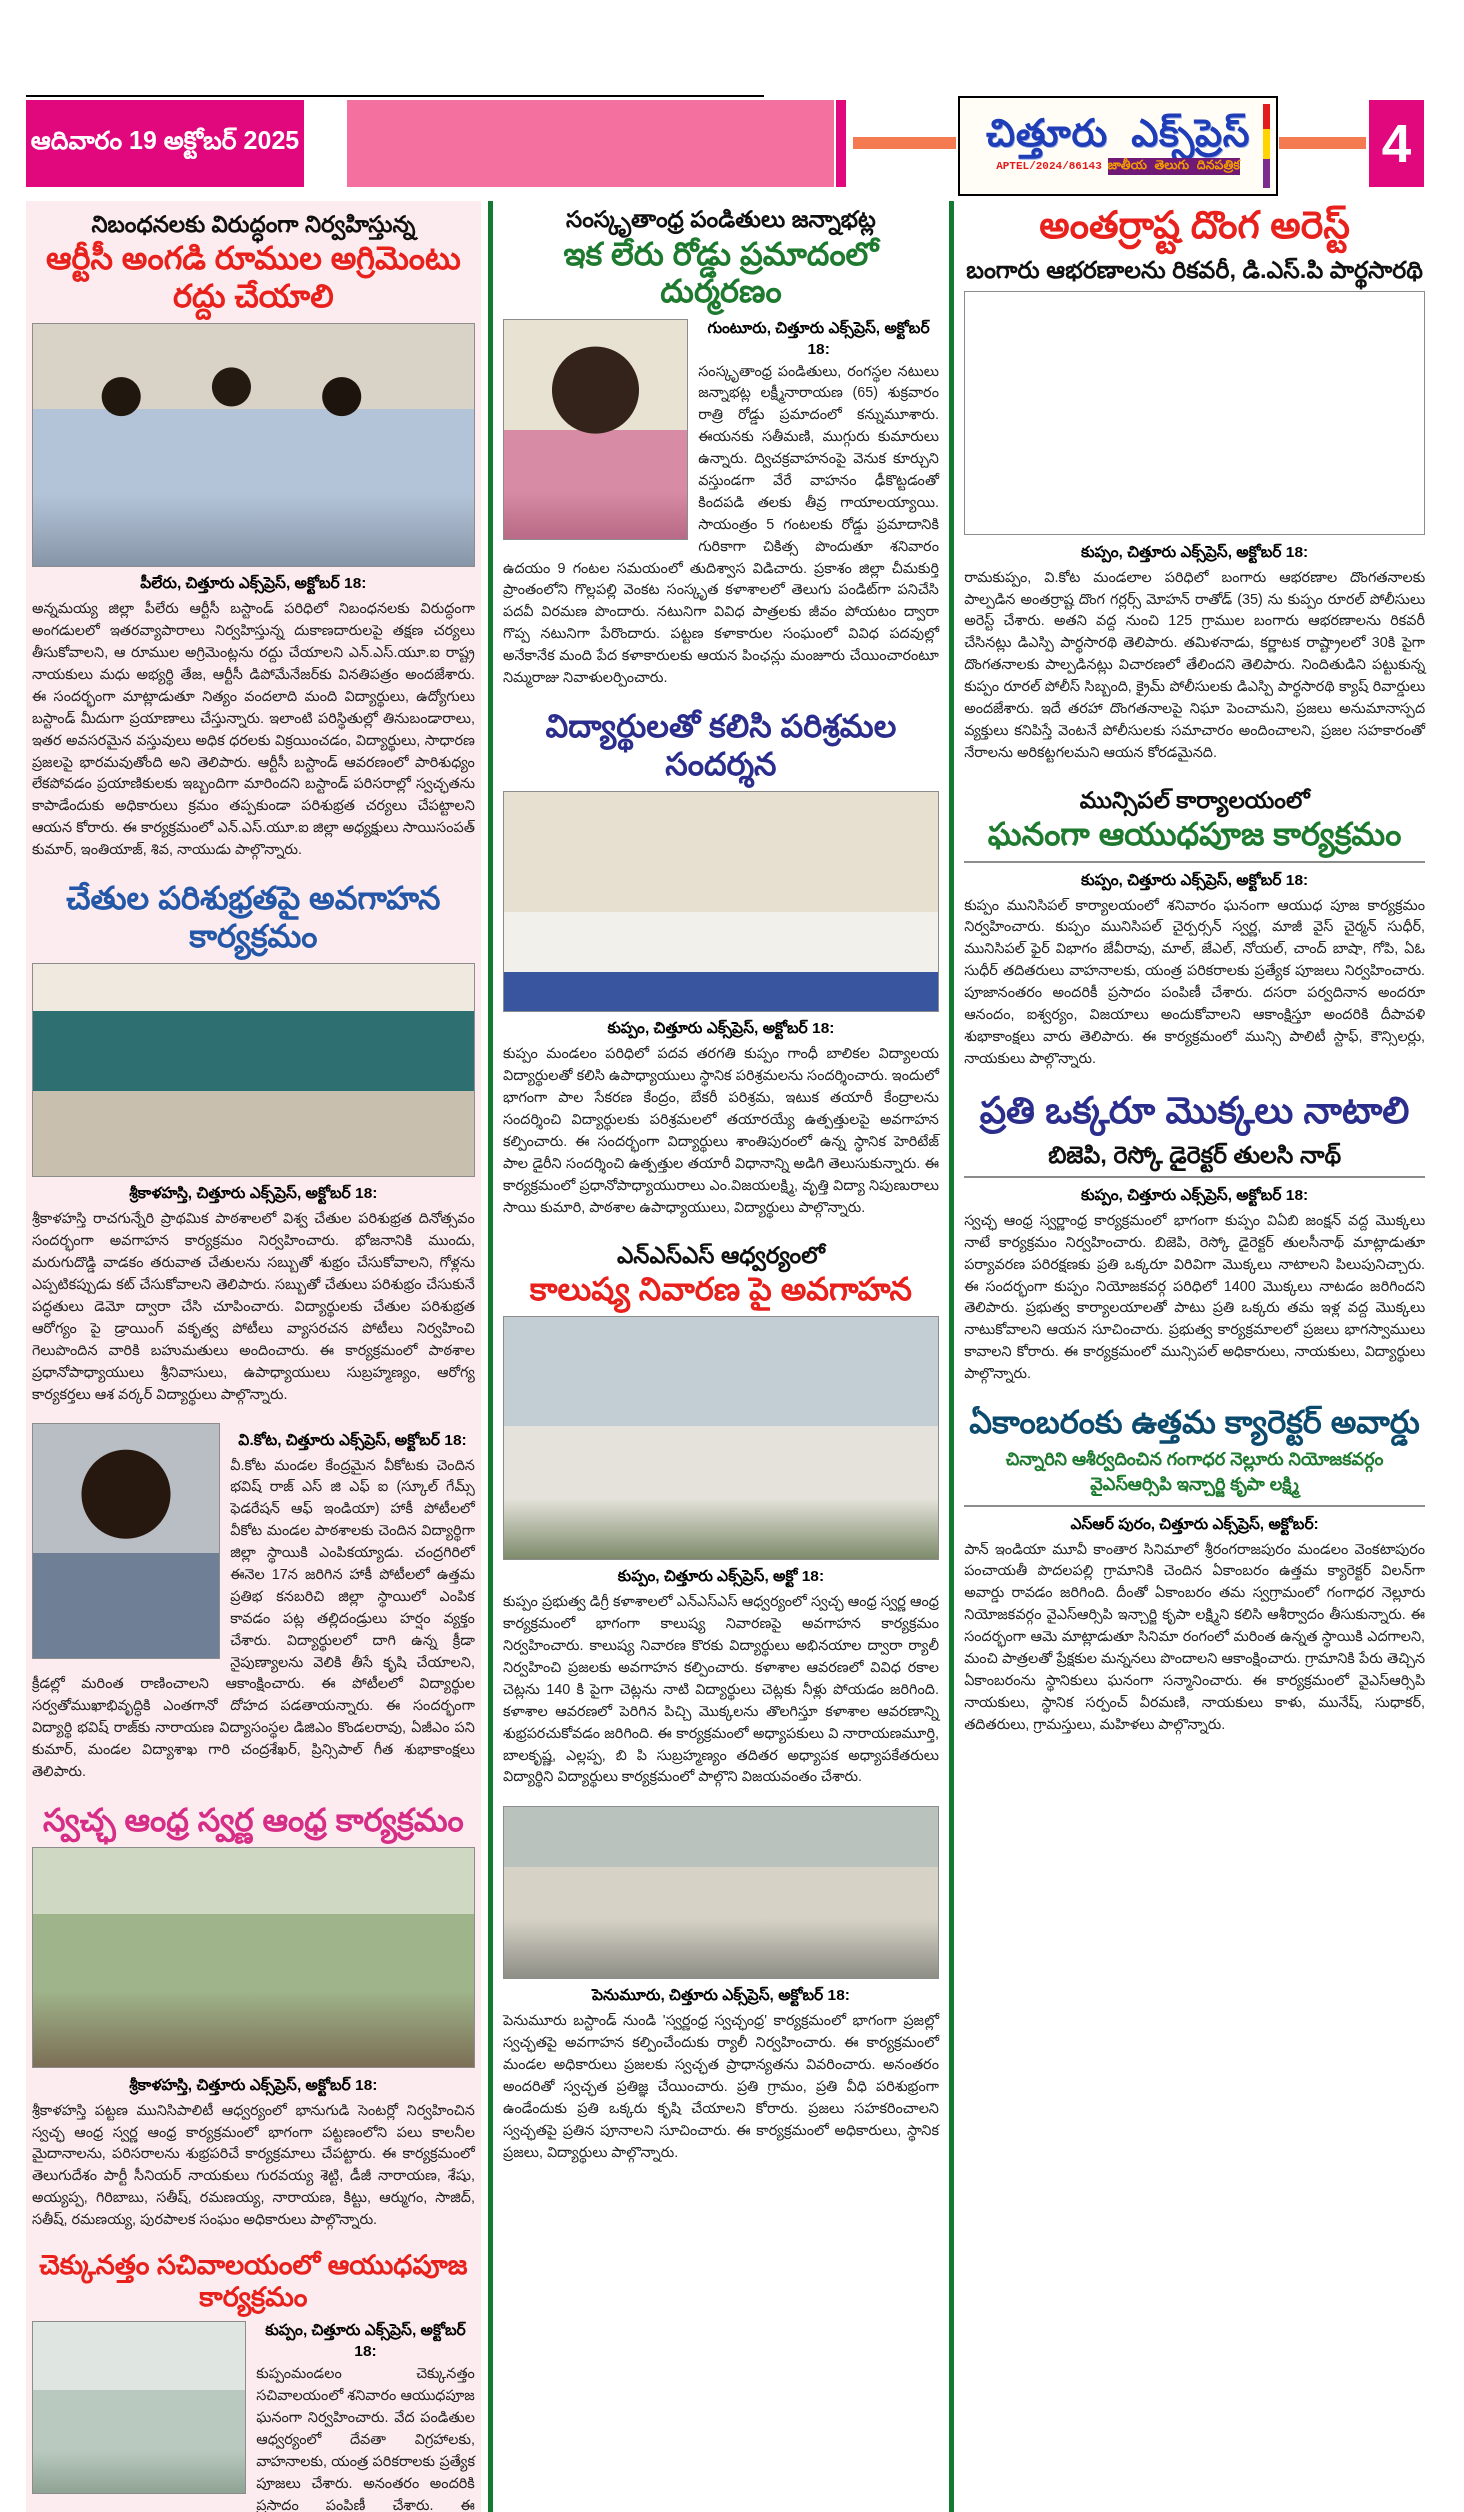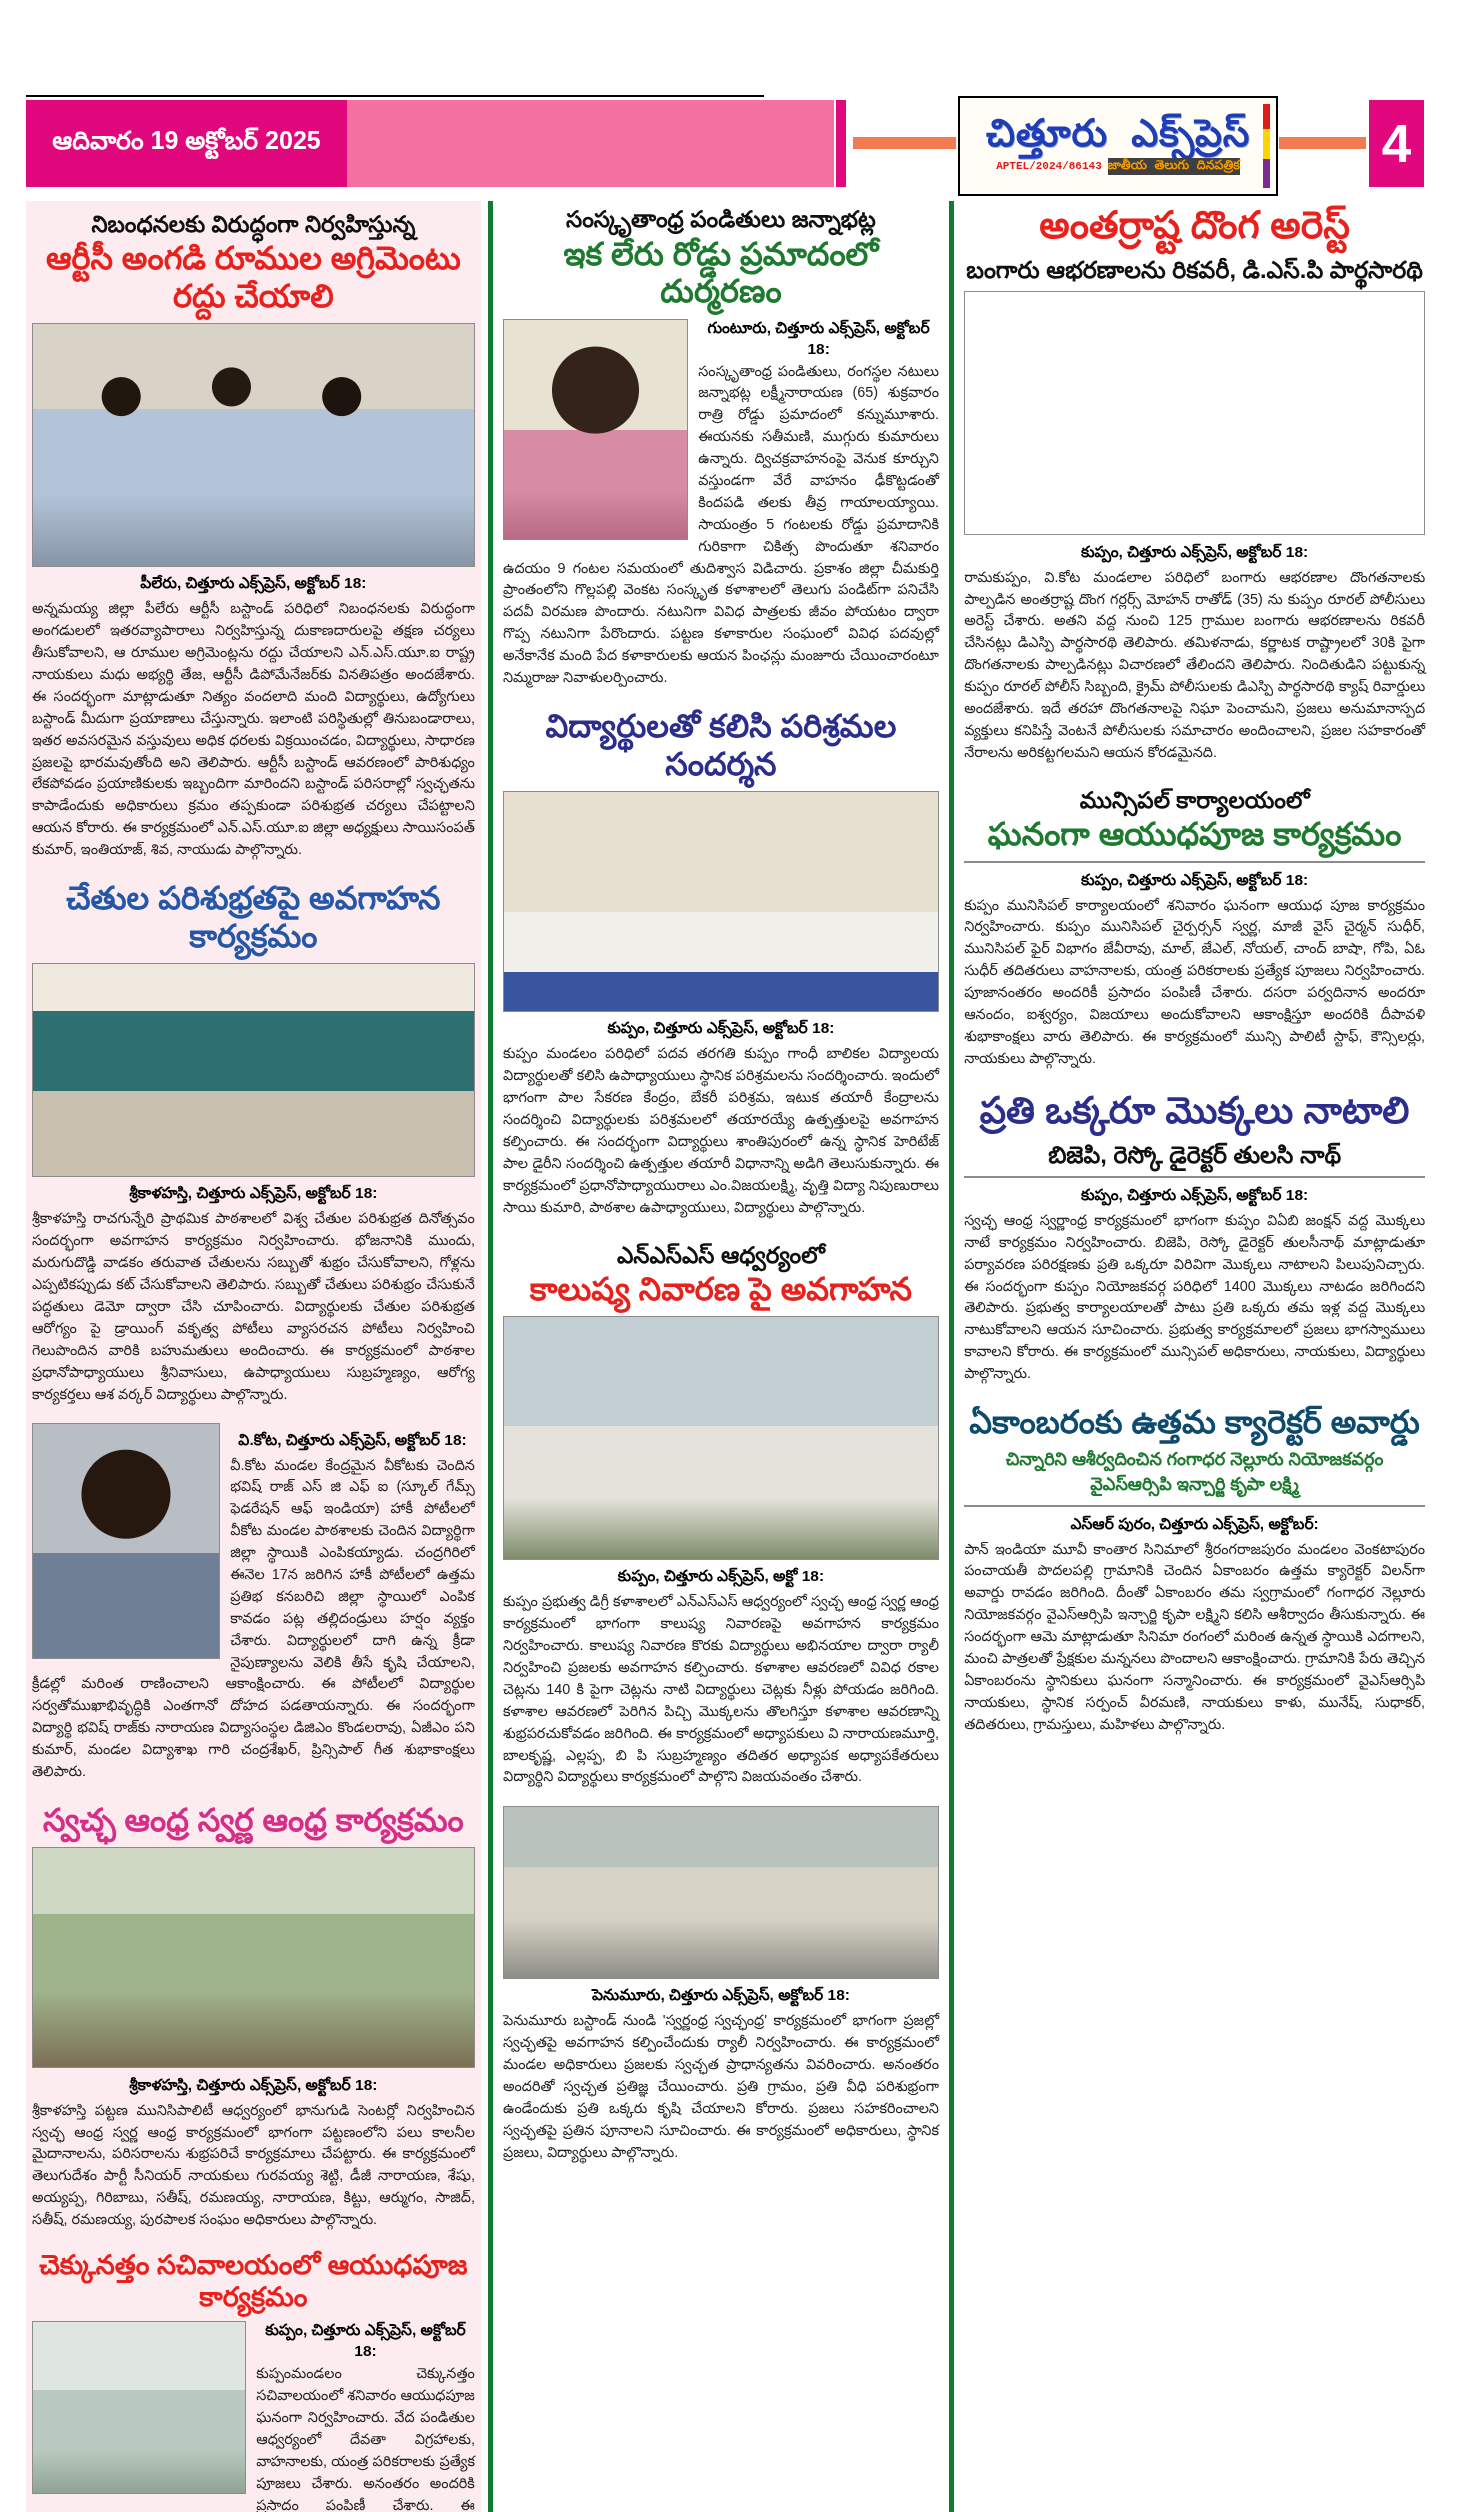--- a/index.html
+++ b/index.html
@@ -2,35 +2,35 @@
 <html lang="te" style="font-size:11.8px"><head>
 <meta charset="utf-8">
 <style>
   html,body{margin:0;padding:0;background:#ffffff;}
   .page{width:1465px;min-height:2512px;background:#ffffff;position:relative;
         font-family:"Liberation Sans","DejaVu Sans",sans-serif;color:#1a1a1a;overflow:hidden;}
 
   
   .header{position:relative;height:201px;}
   .top-rule{position:absolute;top:95px;left:26px;width:738px;height:2.2px;background:#000;}
-  .date-box{position:absolute;top:100px;left:26px;width:321px;height:87px;background:#e0087c;
+  .date-box{position:absolute;top:100px;left:26px;width:278px;height:87px;background:#e0087c;
             display:flex;align-items:center;justify-content:center;}
   .date-box span{color:#fff;font-size:25px;font-weight:bold;}
   .pink-band{position:absolute;top:100px;left:347px;width:487px;height:87px;background:#f4719f;}
   .pink-band:after{content:"";position:absolute;right:-11.8px;top:0;width:10.3px;height:87px;background:#e0087c;}
   .dash{position:absolute;top:137px;height:11.8px;background:#f47a52;}
   .dash.d1{left:853px;width:103px;}
   .dash.d2{left:1279px;width:87px;}
   .masthead{position:absolute;top:96px;left:958px;width:316px;height:96px;background:#fffdf6;
             border:2.2px solid #000;display:flex;flex-direction:column;align-items:center;justify-content:center;overflow:hidden;font-family:Liberation Mono, monospace;}
   .mast-title{color:#1f3db7;font-size:38px;font-weight:bold;letter-spacing:0.7px;line-height:1.02;
               text-shadow:0.7px 0.7px 0 #9db1e8;}
   .mast-bottom{display:flex;align-items:center;gap:5.9px;margin-top:1.5px;}
   .mast-reg{color:#e21b1b;font-size:11px;font-weight:bold;}
-  .mast-tagline{color:#f59a00;font-size:12.6px;font-weight:bold;background:#404040;}
+  .mast-tagline{color:#f59a00;font-size:12.6px;font-weight:bold;background:#701a75;}
   .mast-stripes{position:absolute;right:5.9px;top:5.9px;bottom:5.9px;width:7.4px;
        background:linear-gradient(180deg,#e21b1b 0 30%,#ffd400 30% 65%,#7c2b8f 65% 100%);}
   .page-no-box{position:absolute;top:100px;left:1369px;width:55px;height:87px;background:#e0087c;
                display:flex;align-items:center;justify-content:center;}
   .page-no-box span{color:#fff;font-size:53px;font-weight:bold;}
 
   
   .cols{display:flex;align-items:stretch;margin:0 20.7px 0 26px;}
   .vline{width:4.4px;background:#147a33;margin:0 7.4px;}
   .col{display:flex;flex-direction:column;}

